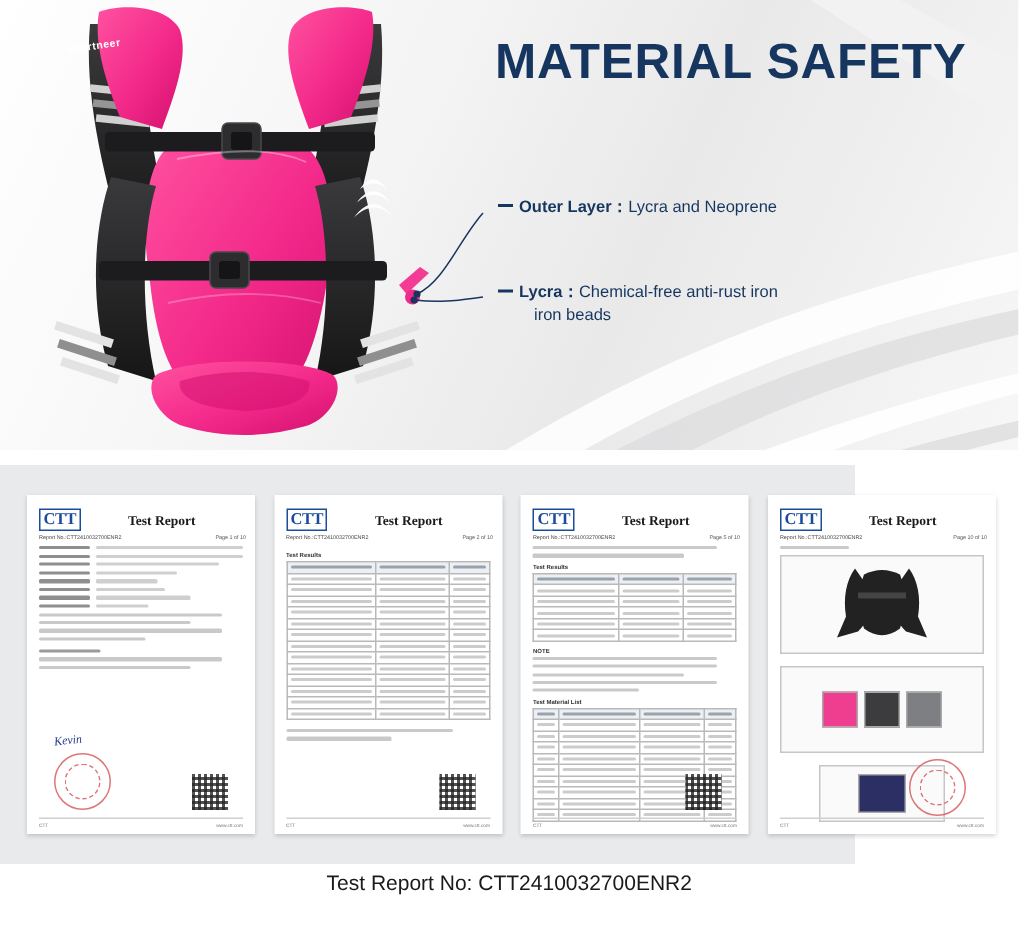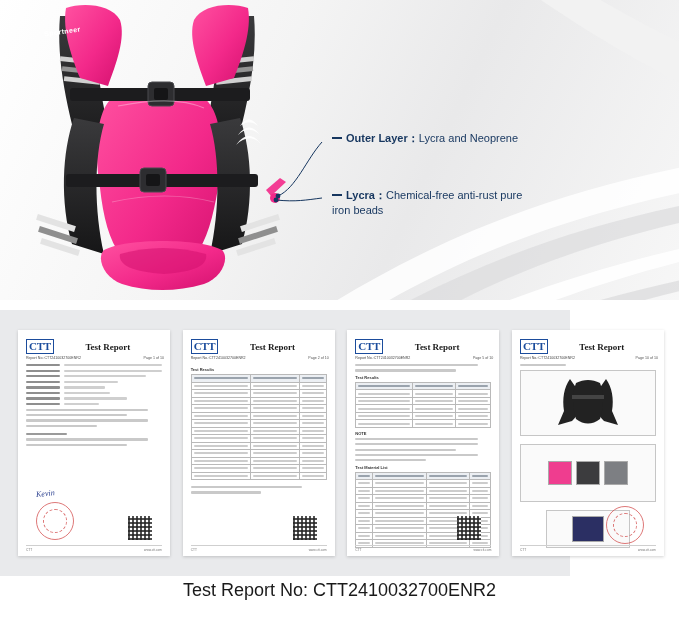--- a/index.html
+++ b/index.html
@@ -278,21 +278,21 @@
   
   .caption {
     position: absolute;
     left: 0;
     top: 580px;
     width: 679px;
     text-align: center;
     color: #1a1a1a;
   }
   .caption .line1 { font-size: 12.5px; margin-bottom: 6px; }
-  .caption .line2 { font-size: 18px; }
+  .caption .line2 { font-size: 14px; }
 </style>
 </head>
 <body>
 
 <div class="page">
 
   <div class="hero">
 
     <svg class="hero-swoosh" viewBox="0 0 520 380">
       <path d="M60,380 C180,300 300,230 520,190 L520,215 C310,255 200,320 110,380 Z" fill="#ffffff" opacity="0.85"></path>
@@ -375,28 +375,29 @@
       <div class="brand-tag">Sportneer</div>
     </div>
 
     <svg class="leaders">
       <path d="M278,196 C296,188 306,160 322,142" stroke="#16365f" stroke-width="1" fill="none" stroke-dasharray="0"></path>
       <path d="M276,200 C296,202 306,200 322,198" stroke="#16365f" stroke-width="1" fill="none"></path>
       <circle cx="278" cy="196" r="2.4" fill="#16365f"></circle>
       <circle cx="276" cy="200" r="2.4" fill="#16365f"></circle>
     </svg>
 
+    <div class="hero-title">MATERIAL SAFETY</div>
 
     <div class="callout callout-outer">
       <span class="dash"></span><span class="lead">Outer Layer：</span><span>Lycra and Neoprene</span><br>
     </div>
 
     <div class="callout callout-filler">
-      <span class="dash"></span><span class="lead">Lycra：</span><span>Chemical-free anti-rust pure</span><br>
-      <span style="">iron beads</span>
+      <span class="dash"></span><span class="lead">Lycra：</span><span>Chemical-free anti-rust iron</span><br>
+      <span style="margin-left:24px">iron beads</span>
     </div>
   </div>
 
   <div class="certs-panel">
     <div class="cert-row">
 
       <div class="cert">
         <div class="cert-head">
           <div class="ctt-logo">CTT</div>
           <div class="cert-title">Test Report</div>

